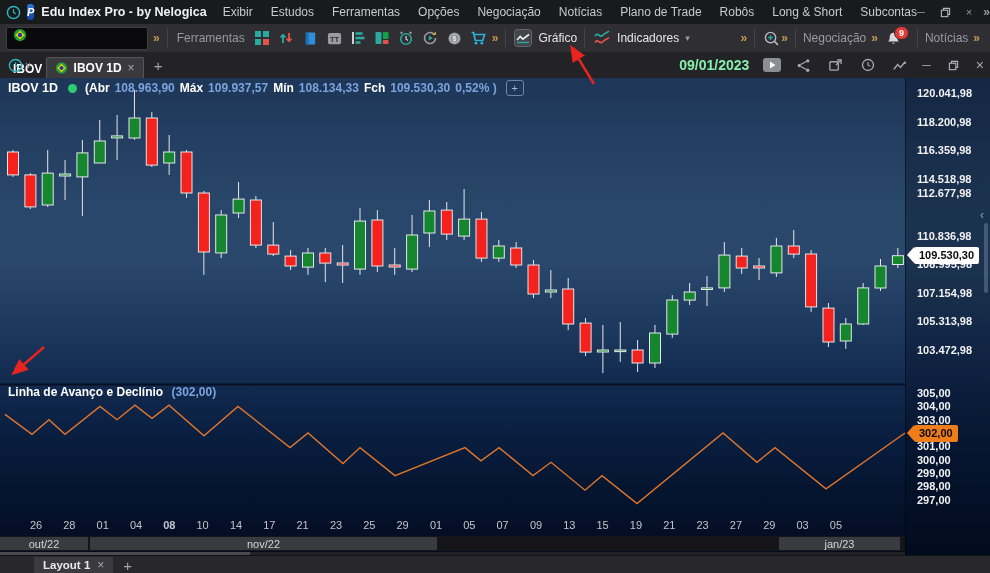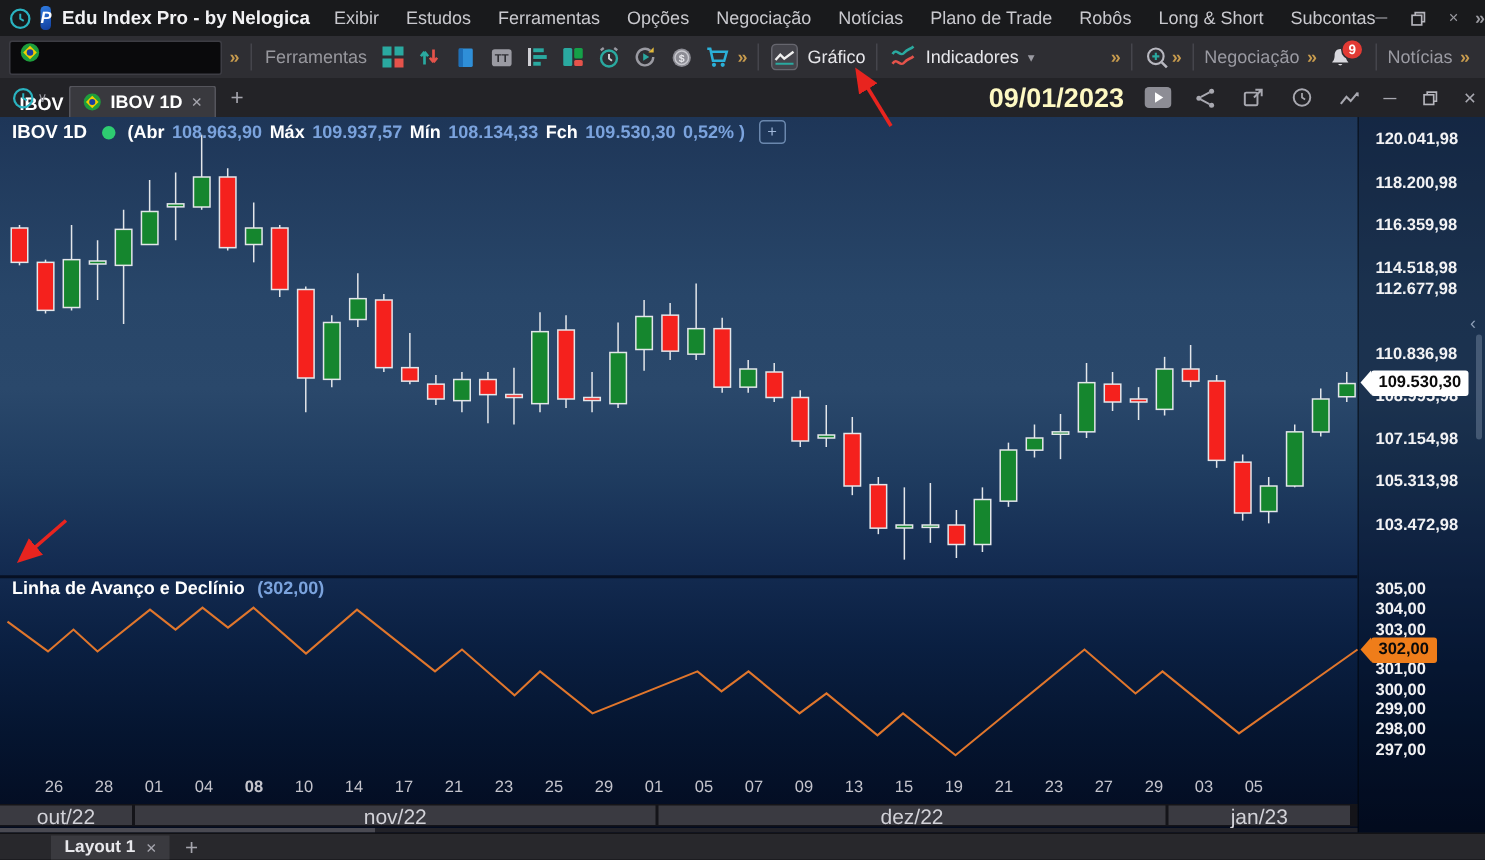--- a/index.html
+++ b/index.html
@@ -33,21 +33,21 @@
   .badge{position:absolute;top:-2px;right:-5px;background:#e23a34;color:#fff;border-radius:8px;
          font-size:9px;font-weight:bold;padding:1px 4px;border:1px solid #2e2e33;}
   
   #tabrow{height:26px;background:#232327;padding:0 6px;font-size:12px;}
   .chart-tab{height:21px;background:#39393e;border:1px solid #55555c;border-bottom:none;border-radius:2px 2px 0 0;
              display:flex;align-items:center;gap:6px;padding:0 8px;margin-left:14px;margin-top:5px;}
   .chart-tab b{color:#fff;font-size:12px;}
   .tab-close{color:#a5a5ad;font-size:12px;}
   .plus{color:#a5a5ad;font-size:15px;margin-left:10px;}
   .tr-right{display:flex;align-items:center;gap:13px;margin-left:auto;color:#a8a8b0;}
-  .date-label{color:#fef9c3;font-weight:bold;font-size:18px;}
+  .date-label{color:#86efac;font-weight:bold;font-size:14px;}
   
   #chart{position:relative;width:990px;height:477px;overflow:hidden;
     background:linear-gradient(180deg,#1e3658 0%,#284669 25%,#2a486b 38%,#1f3c60 50%,#142c52 62%,#0a1f41 74%,#051530 86%,#030b1f 100%);}
   #axis-shade{position:absolute;left:905px;top:0;width:85px;height:477px;background:rgba(3,12,30,.35);border-left:1px solid rgba(0,0,0,.45);}
   #plot-svg{position:absolute;left:0;top:0;}
   #chart-header{position:absolute;left:8px;top:2px;display:flex;align-items:center;gap:5px;
                 font-size:12px;color:#fff;z-index:4;white-space:nowrap;}
   #chart-header .sym{font-weight:bold;font-size:12.5px;margin-right:2px;}
   #chart-header .dot{width:9px;height:9px;border-radius:50%;background:#2ecc71;margin:0 3px;}
   #chart-header .lab{font-weight:bold;}
@@ -61,21 +61,21 @@
   .price-tag::before{content:"";position:absolute;left:-7px;top:0;
              border-top:8.5px solid transparent;border-bottom:8.5px solid transparent;border-right:7px solid #fff;}
   .ind-tag{background:#ef7d1a;}
   .ind-tag::before{border-right-color:#ef7d1a;}
   #ind-title{position:absolute;left:8px;top:307px;font-size:12px;z-index:4;white-space:nowrap;}
   #ind-title b{color:#fff;}
   #ind-title span{color:#7ba3dd;font-weight:bold;margin-left:5px;}
   #x-axis{position:absolute;left:0;top:441px;width:905px;height:15px;}
   .x-lab{position:absolute;transform:translateX(-50%);color:#c4c4cc;font-size:11px;}
   #months{position:absolute;left:0;top:458px;width:905px;height:15px;background:#141419;}
-  .month-seg{position:absolute;top:1px;height:13px;background:#3a3a41;color:#d2d2d8;font-size:14px;
+  .month-seg{position:absolute;top:1px;height:13px;background:#3a3a41;color:#d2d2d8;font-size:11px;
              display:flex;align-items:center;justify-content:center;}
   #hscroll{position:absolute;left:0;top:474px;width:905px;height:3px;background:#222228;}
   #hscroll .thumb{position:absolute;left:0;top:0;width:250px;height:3px;background:#4a4a52;}
   #timer-box{position:absolute;left:880px;top:440px;width:110px;height:37px;background:#121217;
              border-left:1px solid #33333a;border-top:1px solid #33333a;z-index:6;
              display:flex;align-items:center;justify-content:center;color:#fff;font-weight:bold;font-size:13px;}
   #collapse-handle{position:absolute;left:980px;top:130px;color:#8fa0b8;font-size:12px;z-index:4;}
   #vthumb{position:absolute;left:984px;top:145px;width:4px;height:70px;border-radius:2px;background:rgba(150,165,190,.35);z-index:4;}
   
   #layoutbar{height:18px;background:#28282c;border-top:1px solid #121215;font-size:11.5px;}
@@ -606,21 +606,20 @@
       <div class="x-lab" style="left: 669.3px;">21</div>
       <div class="x-lab" style="left: 702.6px;">23</div>
       <div class="x-lab" style="left: 735.9px;">27</div>
       <div class="x-lab" style="left: 769.3px;">29</div>
       <div class="x-lab" style="left: 802.6px;">03</div>
       <div class="x-lab" style="left: 835.9px;">05</div>
     </div>
   <div id="months">
       <div class="month-seg" style="left: 0px; width: 88px;">out/22</div>
       <div class="month-seg" style="left: 90px; width: 347px;">nov/22</div>
-      <div class="month-seg" style="left: 439px; width: 338px;">dez/22</div>
       <div class="month-seg" style="left: 779px; width: 121px;">jan/23</div>
     </div>
   <div id="hscroll">
       <div class="thumb"></div>
     </div>
   <div id="collapse-handle">‹</div>
   <div id="vthumb"></div>
 </div>
 
 <div id="layoutbar" class="bar">

